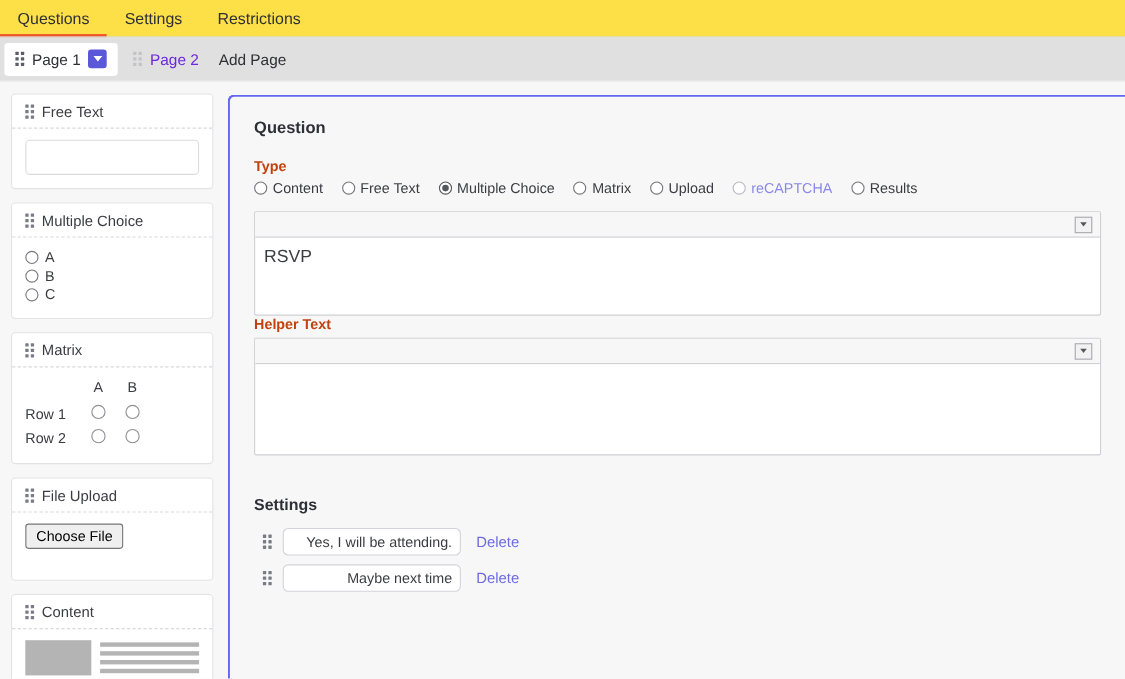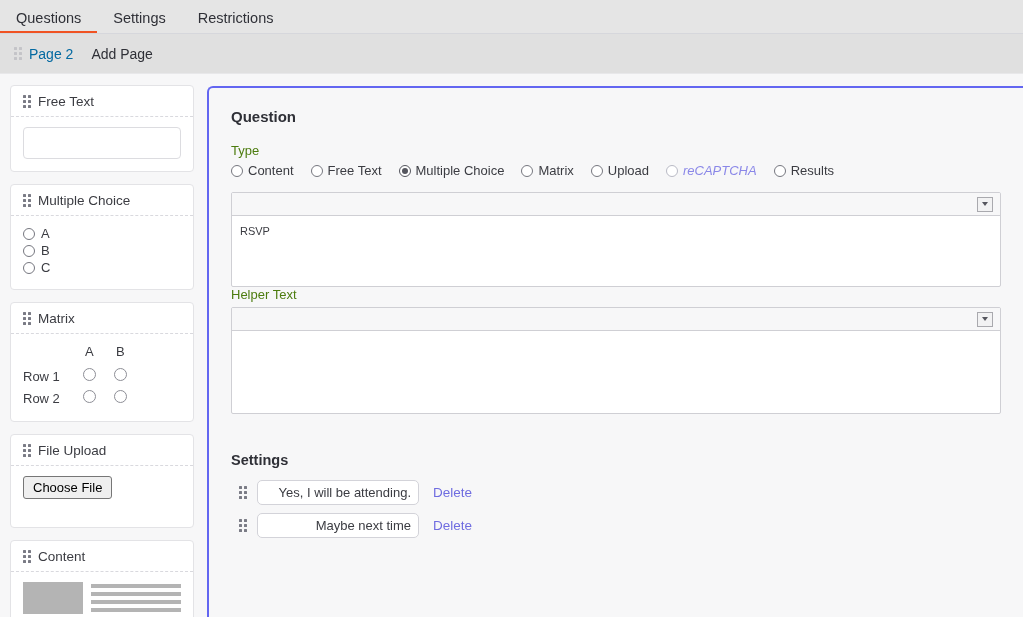--- a/index.html
+++ b/index.html
@@ -9,21 +9,21 @@
     overflow: hidden;
     background: #f7f7f8;
     font-family: "Liberation Sans", sans-serif;
     font-size: 13px;
     color: #3b3c42;
   }
 
   
   #topbar {
     position: absolute; left: 0; top: 0; width: 1023px; height: 34px;
-    background: #e5e5e5;
+    background: #fde047;
     display: flex; align-items: flex-end;
   }
   #topbar-filler {
     position: absolute; left: 820px; top: 0; width: 203px; height: 34px;
     background: #eff0f4;
   }
   .top-tab {
     position: relative;
     padding: 0 16px 9px 16px;
     font-size: 14.5px;
@@ -54,21 +54,21 @@
     height: 30px;
     padding: 0 10px;
     margin-left: 4px;
     font-size: 14px;
     color: #2f3037;
     border-radius: 3px;
     cursor: pointer;
     white-space: nowrap;
   }
   .page-tab.active { background: #ffffff; }
-  .page-tab.inactive .ptitle { color: #0369a1; }
+  .page-tab.inactive .ptitle { color: #6d28d9; }
   .page-action {
     height: 30px; display: flex; align-items: center;
     padding: 0 8px; font-size: 14px; color: #2f3037; cursor: pointer;
     white-space: nowrap;
   }
   .dots6 {
     display: inline-grid;
     grid-template-columns: 3px 3px;
     grid-auto-rows: 3px;
     gap: 2px;
@@ -165,28 +165,28 @@
     border-bottom: none;
     border-radius: 6px 0 0 0;
     overflow: hidden;
     padding: 20px 22px 0 22px;
   }
   .sect-title {
     font-size: 15px; font-weight: bold; color: #2f3037;
     margin: 0 0 18px 0;
   }
   .field-label {
-    font-size: 13px; color: #4d7c0f; margin-bottom: 5px;
+    font-size: 13px; color: #c2410c; margin-bottom: 5px; font-weight: bold;
   }
   .type-row {
     display: flex; align-items: center; gap: 17px;
     margin-bottom: 14px;
   }
   .type-opt { display: flex; align-items: center; gap: 5px; cursor: pointer; white-space: nowrap; }
-  .type-opt.disabled .opt-label { color: #8a87e8; font-style: italic; }
+  .type-opt.disabled .opt-label { color: #8a87e8; }
 
   .rte {
     border: 1px solid #cfcfd4;
     border-radius: 2px;
     background: #ffffff;
     overflow: hidden;
   }
   .rte-toolbar {
     height: 23px;
     background: #f7f7f8;
@@ -200,21 +200,21 @@
     background: #f2f2f3;
     display: flex; align-items: center; justify-content: center;
     cursor: pointer;
   }
   .rte-caret-btn .tri {
     width: 0; height: 0;
     border-left: 3.5px solid transparent;
     border-right: 3.5px solid transparent;
     border-top: 4.5px solid #55565e;
   }
-  .rte-area { padding: 9px 8px; font-size: 11px; color: #3b3c42; }
+  .rte-area { padding: 9px 8px; font-size: 16px; color: #3b3c42; }
   #qc-area { height: 70px; }
   #ht-area { height: 82px; }
   .optional-note { font-size: 13px; color: #44454c; margin-top: 6px; }
 
   .answers-title {
     font-size: 14.5px; font-weight: bold; color: #2f3037;
     margin: 38px 0 12px 0;
   }
   .answer-row {
     display: flex; align-items: center; gap: 10px;
@@ -248,20 +248,34 @@
     <span>Settings</span>
   </div>
   <div class="top-tab">
     <span>Restrictions</span>
   </div>
 </div>
 <div id="topbar-underline"></div>
 
 <div id="pagestrip">
 
+  <div class="page-tab active">
+    <span class="dots6">
+      <i></i>
+        <i></i>
+        <i></i>
+        <i></i>
+        <i></i>
+        <i></i>
+    </span>
+    <span class="ptitle">Page 1</span>
+    <span class="page-caret">
+      <span class="tri"></span>
+    </span>
+  </div>
 
   <div class="page-tab inactive">
     <span class="dots6 light">
       <i></i>
         <i></i>
         <i></i>
         <i></i>
         <i></i>
         <i></i>
     </span>

